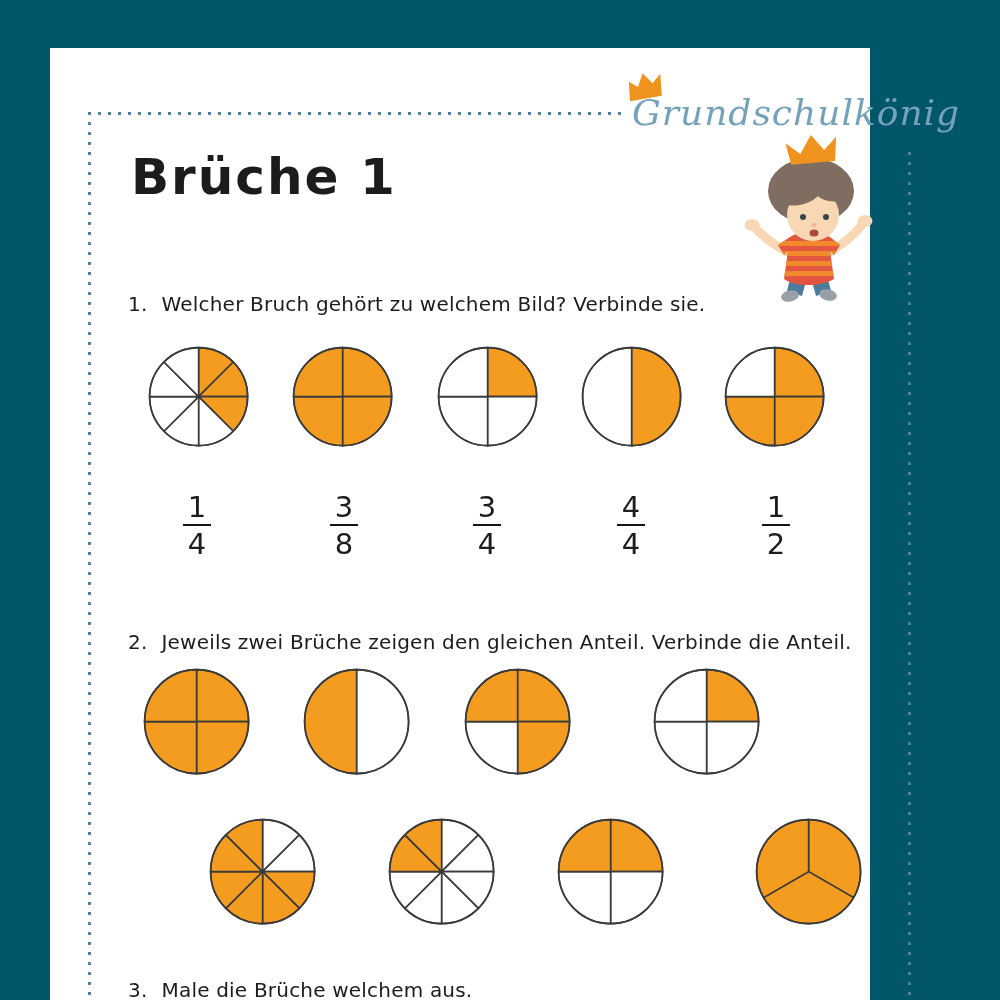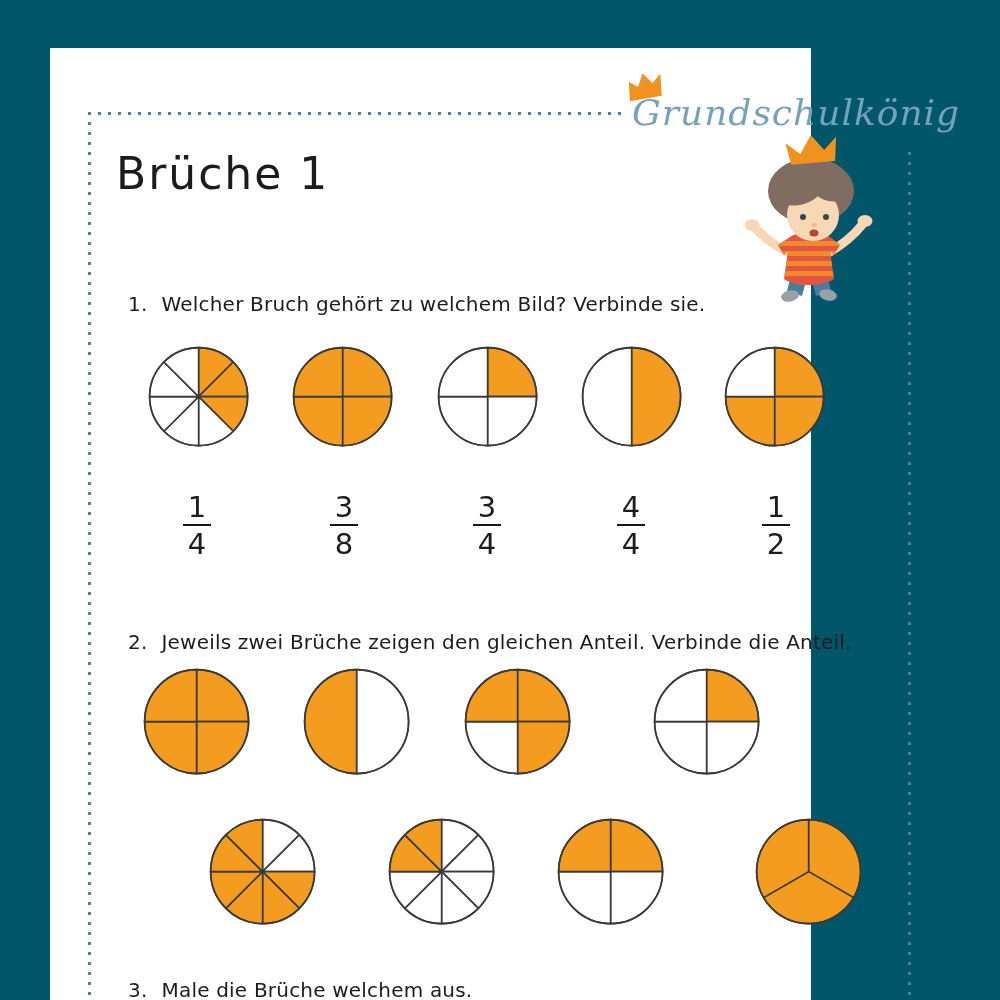--- a/index.html
+++ b/index.html
@@ -4,38 +4,38 @@
 <style>
   html,body{margin:0;padding:0;}
   body{
     width:1000px;height:1000px;overflow:hidden;
     background:var(--bg,#02566a);
     font-family:"DejaVu Sans","Liberation Sans",sans-serif;
     color:var(--text,#1c1c1c);
   }
   .canvas{position:relative;width:1000px;height:1000px;}
   .page{
-    position:absolute;left:50px;top:48px;width:761px;height:952px;
+    position:absolute;left:50px;top:48px;width:820px;height:952px;
     background:var(--paper,#fff);
   }
   .dots-h{position:absolute;height:3px;
     background-image:repeating-linear-gradient(to right,var(--dot,#4e80a0) 0 3px,transparent 3px 10px);}
   .dots-v{position:absolute;width:3px;
     background-image:repeating-linear-gradient(to bottom,var(--dot,#4e80a0) 0 3px,transparent 3px 10px);}
   .logo-text{
     position:absolute;left:582px;top:44px;
     font-family:"DejaVu Serif","Liberation Serif",serif;
     font-style:italic;font-size:36px;letter-spacing:1px;
     color:var(--logo,#74a2bb);white-space:nowrap;
   }
   .logo-crown{position:absolute;left:574px;top:24px;}
   .boy{position:absolute;left:688px;top:85px;}
   .title{
-    position:absolute;left:66px;top:100px;
-    font-size:44px;font-weight:normal;letter-spacing:2px;white-space:nowrap;
+    position:absolute;left:81px;top:100px;
+    font-size:50px;font-weight:bold;letter-spacing:2px;white-space:nowrap;
   }
   .task{position:absolute;left:78px;font-size:20px;white-space:nowrap;letter-spacing:0.2px;margin-top:22px;}
   .task .task-num{margin-right:14px;}
   .task1{top:222px;} .task2{top:560px;} .task3{top:908px;}
   .circle{position:absolute;line-height:0;}
   .fraction{
     position:absolute;width:44px;display:flex;flex-direction:column;
     align-items:center;font-size:29px;line-height:1.05;
   }
   .frac-bar{width:28px;height:2px;background:#151515;margin:2px 0 3px 0;}

